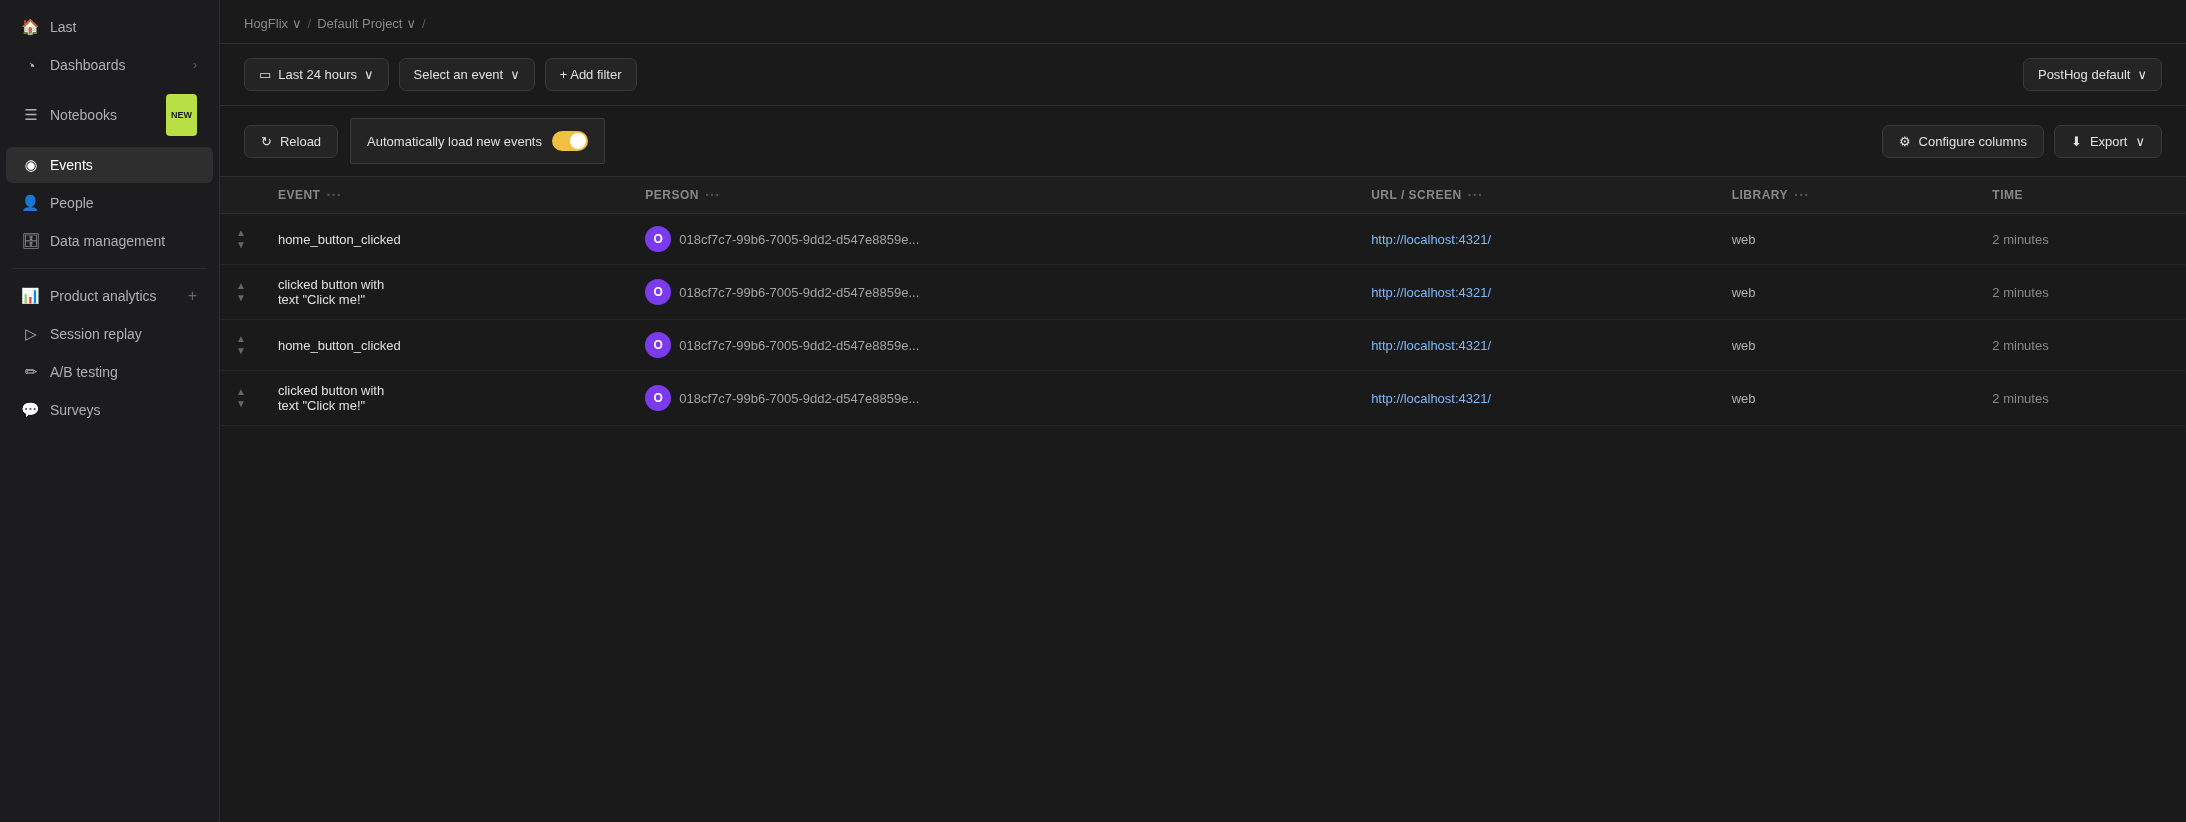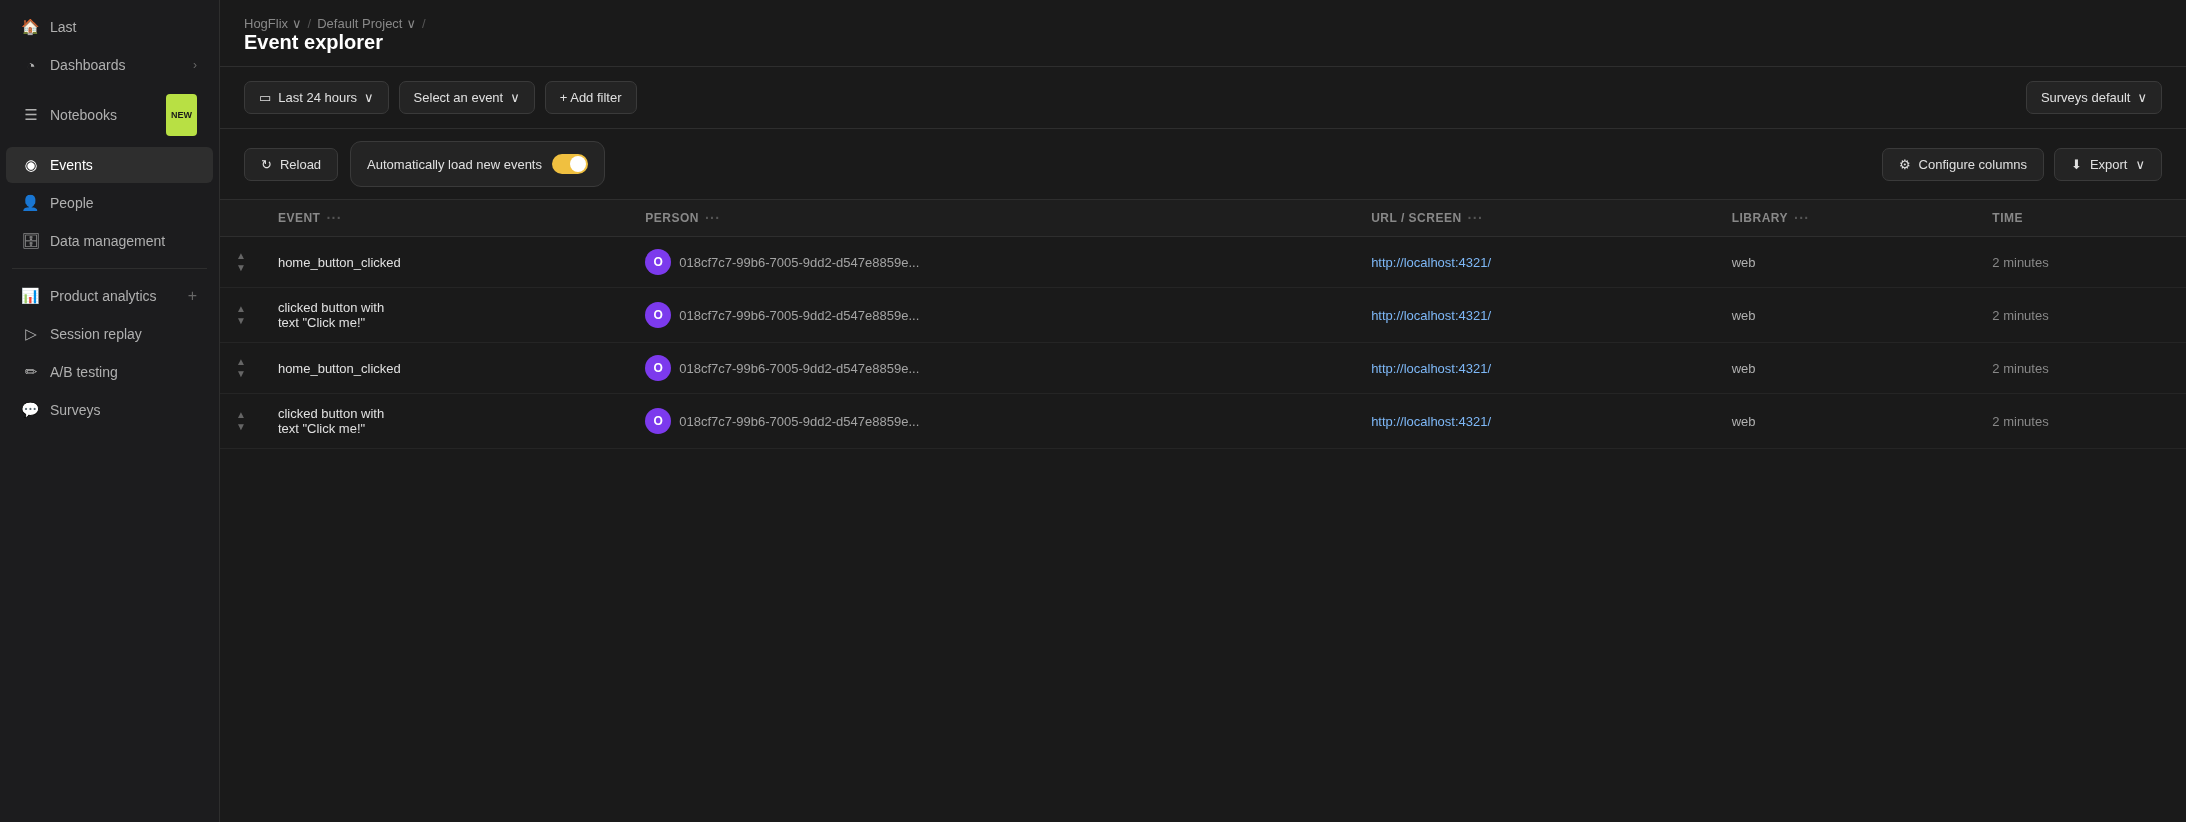--- a/index.html
+++ b/index.html
@@ -175,21 +175,21 @@
       background: #242424;
       color: #e0e0e0;
       font-size: 13px;
       cursor: pointer;
     }
     .auto-load-box {
       display: flex;
       align-items: center;
       gap: 10px;
       padding: 12px 16px;
-      border-radius: 11px;
+      border-radius: 2px;
       border: 1px solid #3a3a3a;
       background: #242424;
       font-size: 13px;
       color: #e0e0e0;
     }
     .toggle-on {
       width: 36px;
       height: 20px;
       background: #f0c040;
       border-radius: 10px;
@@ -383,39 +383,38 @@
         <span>HogFlix</span>
         <span>∨</span>
       </div>
       <span class="breadcrumb-sep">/</span>
       <div class="breadcrumb-item">
         <span>Default Project</span>
         <span>∨</span>
       </div>
       <span class="breadcrumb-sep">/</span>
     </div>
-    <h1 class="page-title">Event explorer</h1>
   </div>
 
   <div class="toolbar">
     <button class="btn">
       <span>▭</span>
       <span>Last 24 hours</span>
       <span>∨</span>
     </button>
     <button class="btn">
       <span>Select an event</span>
       <span>∨</span>
     </button>
     <button class="btn">
       <span>+ Add filter</span>
     </button>
     <div class="toolbar-right">
       <button class="btn btn-posthog">
-        <span>Surveys default</span>
+        <span>PostHog default</span>
         <span>∨</span>
       </button>
     </div>
   </div>
 
   <div class="toolbar2">
     <button class="btn-reload">
       <span>↻</span>
       <span>Reload</span>
     </button>

